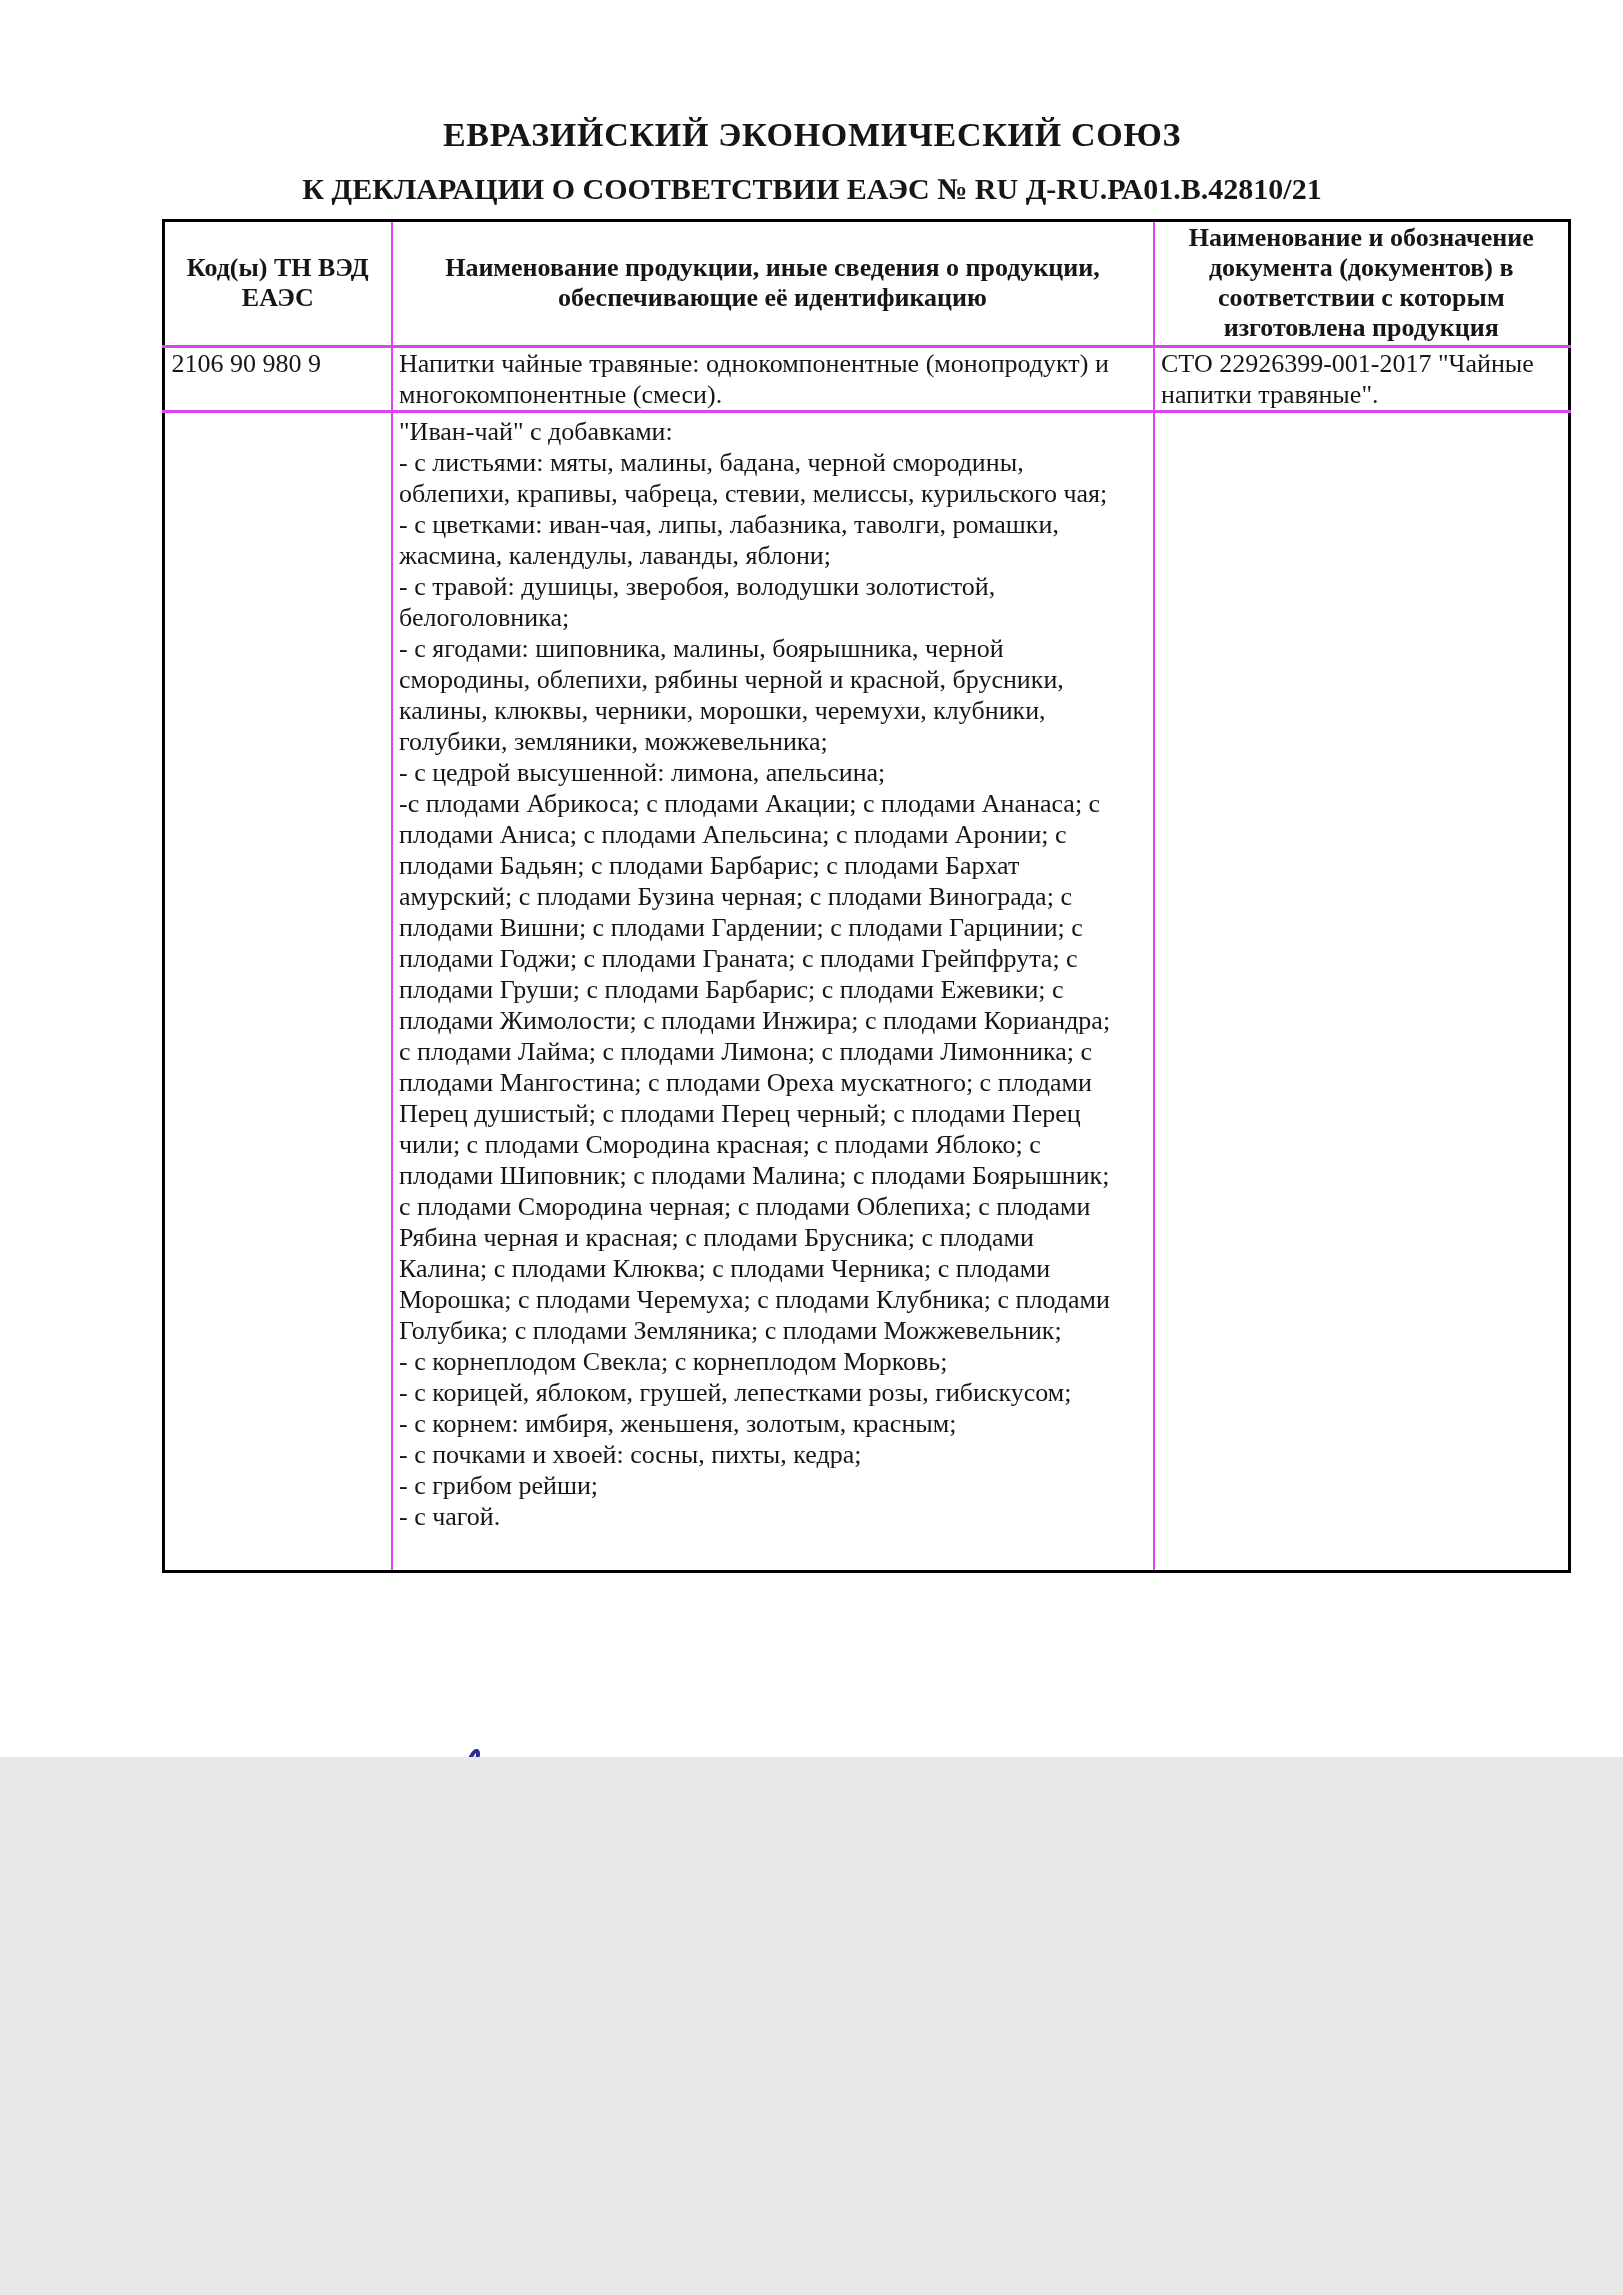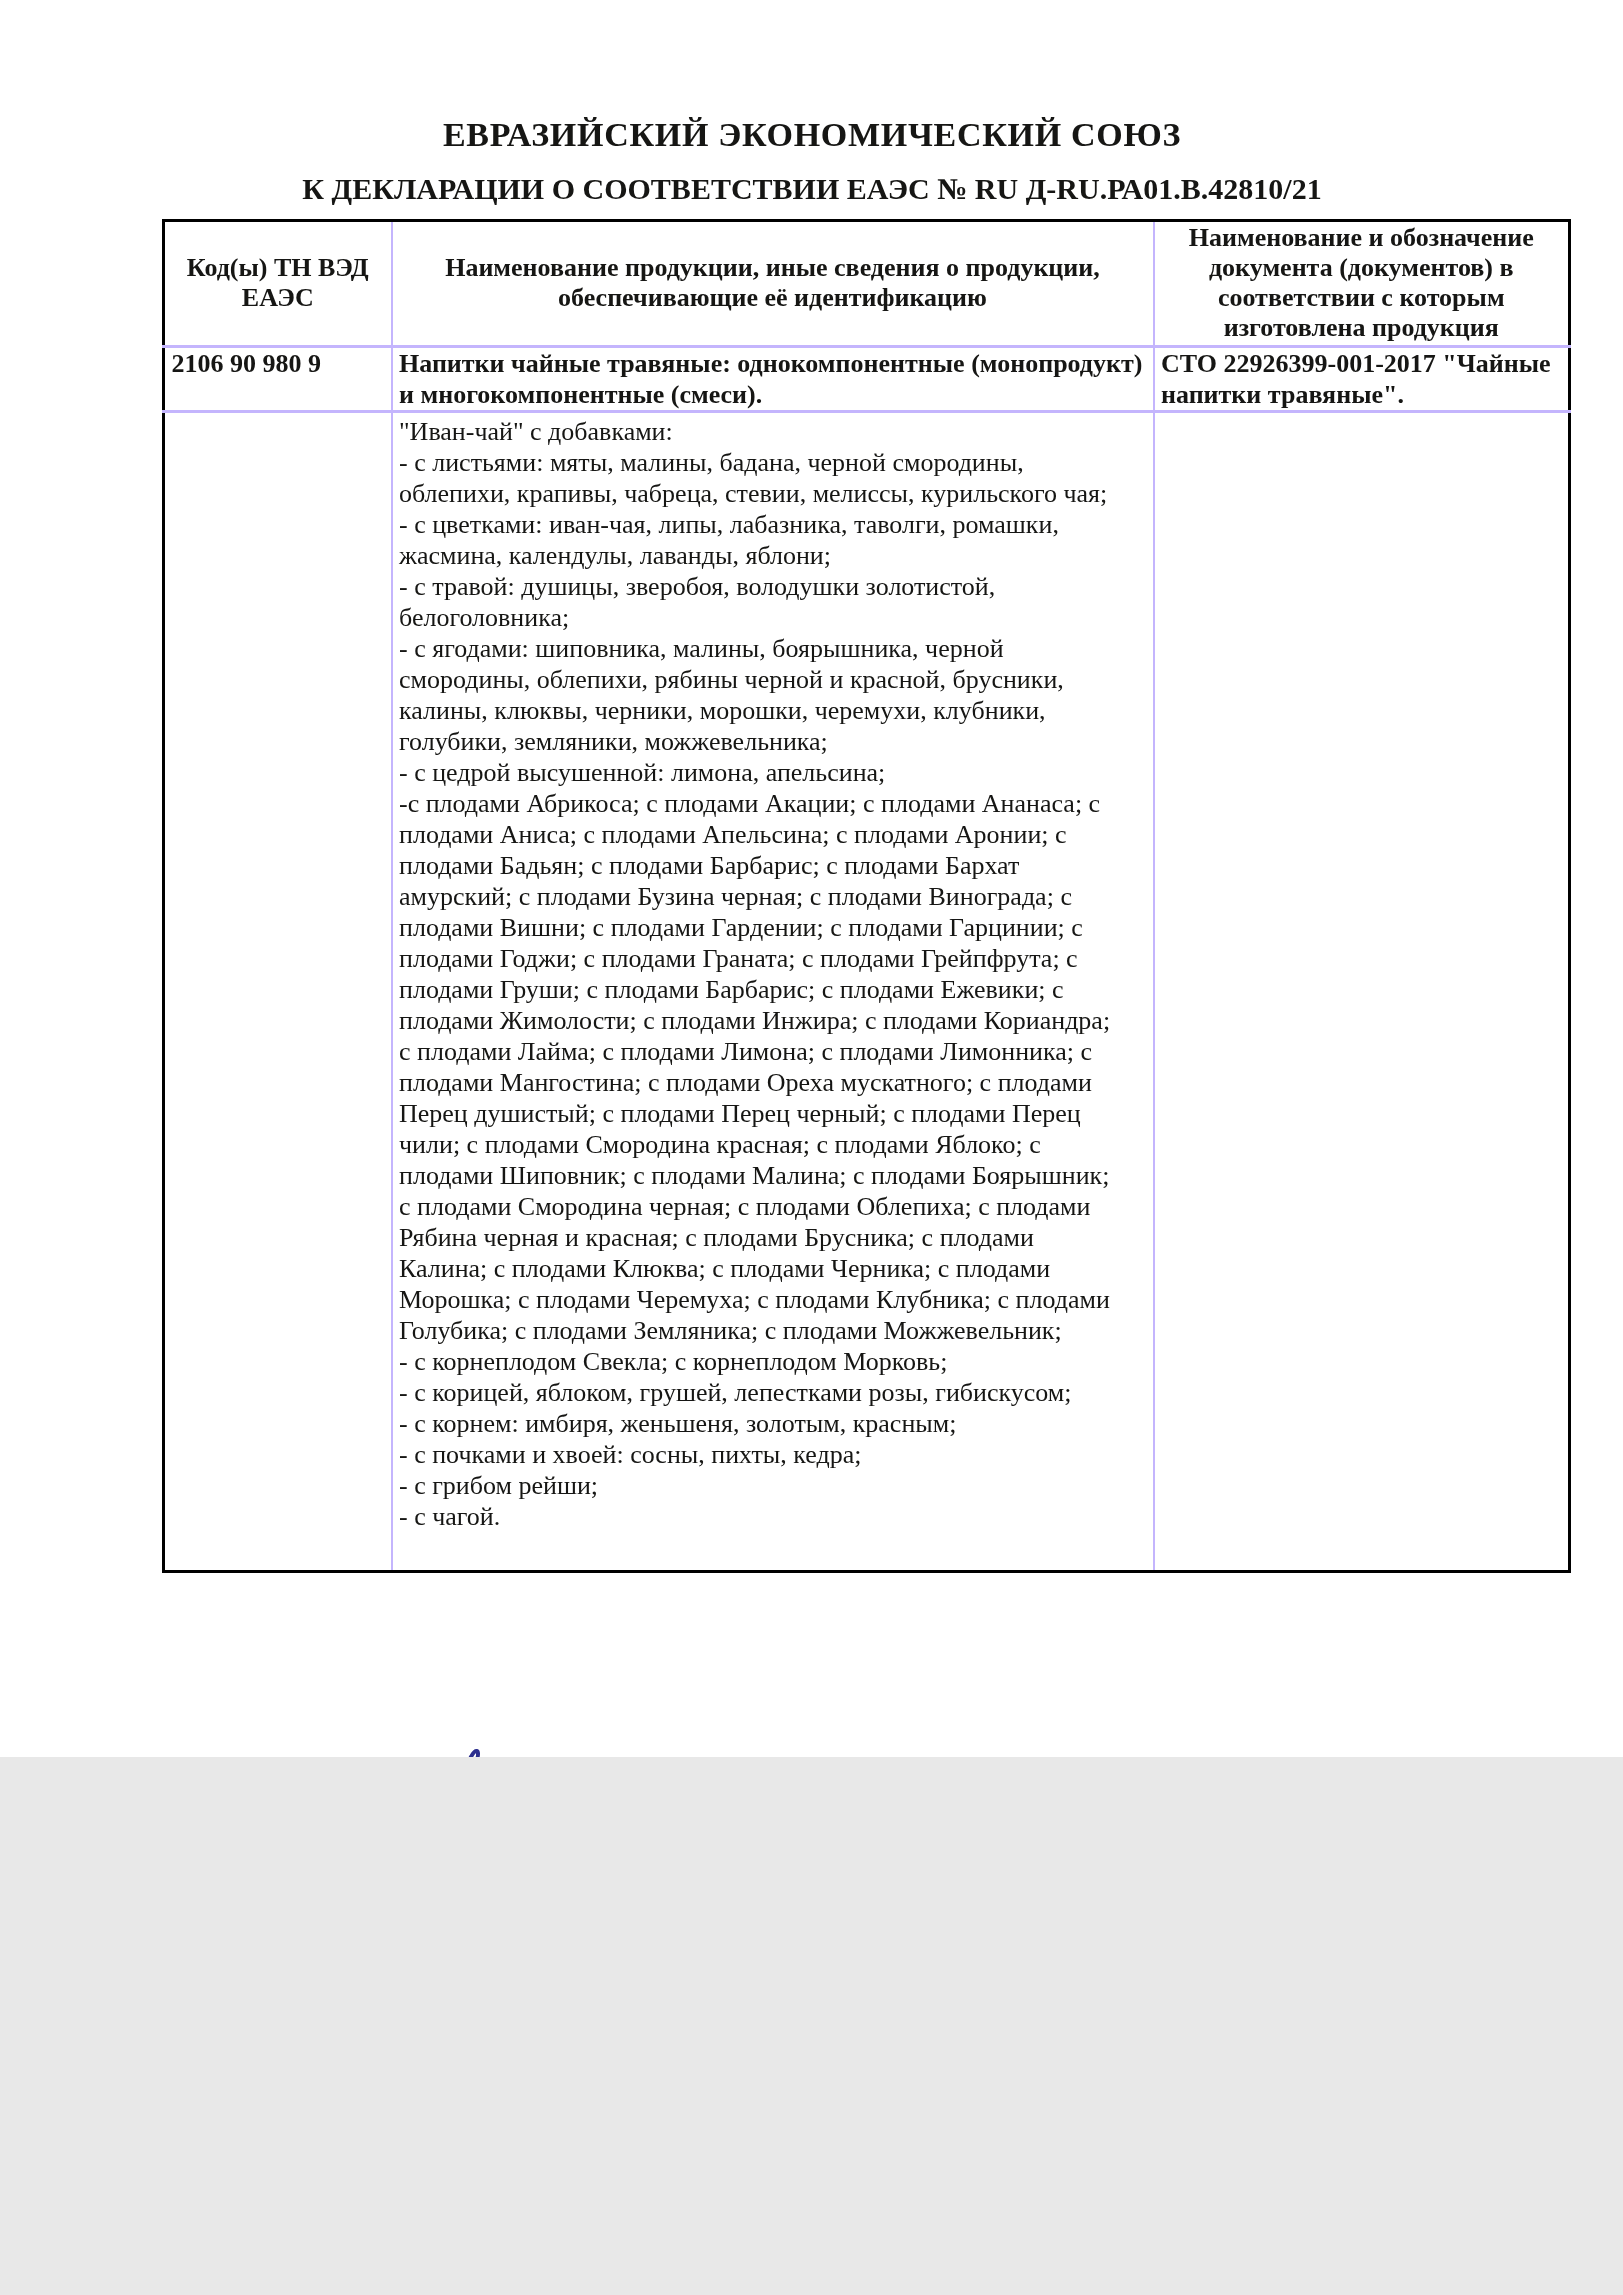--- a/index.html
+++ b/index.html
@@ -53,41 +53,41 @@
     margin-left:162px;
     margin-top:11px;
     width:1405px;
     table-layout:fixed;
     border-collapse:collapse;
     border:3.9px solid #000;
     font-size:26px;
     line-height:31px;
   }
   table.products th, table.products td{
-    border:2px solid #c4b5fd;
+    border:2px solid #d946ef;
     box-sizing:border-box;
     vertical-align:top;
     text-align:left;
     padding:0.7px 6.5px 0 6.5px;
     overflow:hidden;
   }
   table.products thead tr{height:126px;}
   table.products thead th{
     vertical-align:middle;
     text-align:center;
     font-weight:bold;
     line-height:30px;
     border-bottom-width:3.3px;
     padding:0 2.6px;
   }
   .hdr-constrain-code{display:inline-block;max-width:183px;}
   .hdr-constrain-product{display:inline-block;max-width:707px;}
   .hdr-constrain-document{display:inline-block;max-width:367px;}
   tr.r-one{height:64px;}
-  tr.r-one td{border-bottom-width:3.3px;font-weight:bold;}
+  tr.r-one td{border-bottom-width:3.3px;}
   tr.r-two{height:34px;}
   tr.r-two td{border-bottom-width:3.3px;padding-top:1.3px;}
   tr.r-big{height:1160px;}
   tr.r-big td{padding-top:2.6px;}
   .product-lines div{white-space:nowrap;}
   
   .abs{position:absolute;}
   .mp-label{left:610px;top:1821px;font-size:34px;font-weight:bold;}
   .applicant-name{left:763px;top:1825px;font-size:26px;}
   .sig-line{height:0;border-top:2.6px solid #0d0d0d;}

